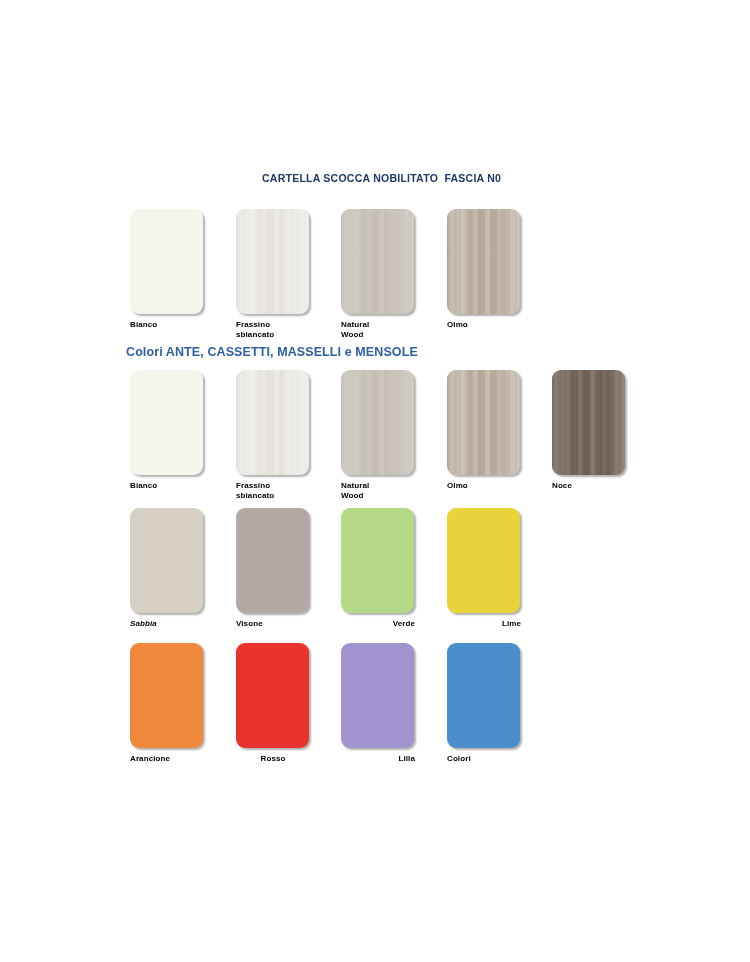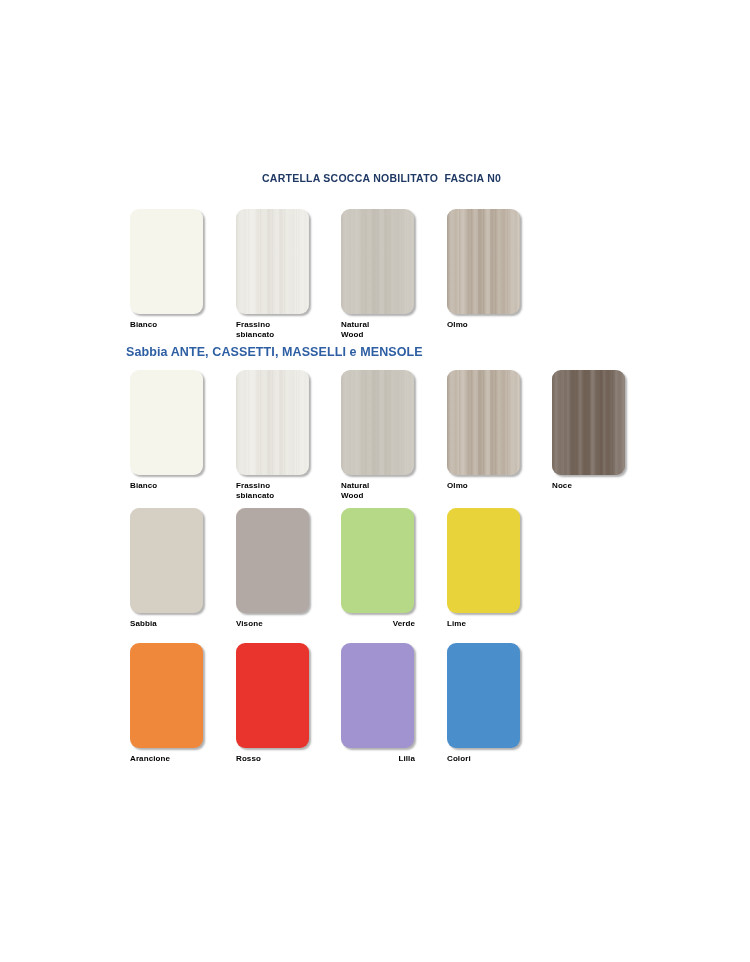--- a/index.html
+++ b/index.html
@@ -96,21 +96,21 @@
     white-space: pre-line;
   }
 </style>
 </head>
 <body>
 
 <div id="page">
 
   <div class="title-main">CARTELLA SCOCCA NOBILITATO  FASCIA N0</div>
 
-  <div class="title-section">Sabbia ANTE, CASSETTI, MASSELLI e MENSOLE</div>
+  <div class="title-section">Colori ANTE, CASSETTI, MASSELLI e MENSOLE</div>
 
   <div class="swatch-row row-1">
       <div class="swatch-cell col-0">
         <div class="swatch-chip" style="background: rgb(246, 245, 236);">
           <div class="grain"></div>
         </div>
         <div class="swatch-label" style="color: rgb(0, 0, 0);">Bianco</div>
       </div>
       <div class="swatch-cell col-1">
         <div class="swatch-chip" style="background: rgb(239, 238, 232);">
@@ -165,53 +165,53 @@
           <div class="grain" style="background-image: repeating-linear-gradient(90deg, rgba(90, 70, 50, 0.13) 0px, rgba(90, 70, 50, 0) 2px, rgba(255, 255, 255, 0.118) 4px, rgba(255, 255, 255, 0) 7px, rgba(90, 70, 50, 0.08) 9px, rgba(90, 70, 50, 0) 12px), repeating-linear-gradient(90deg, rgba(90, 70, 50, 0.09) 0px, rgba(90, 70, 50, 0) 5px, rgba(255, 255, 255, 0.11) 11px, rgba(255, 255, 255, 0) 19px, rgba(90, 70, 50, 0.07) 23px, rgba(90, 70, 50, 0) 31px), repeating-linear-gradient(90deg, rgba(90, 70, 50, 0.125) 0px, rgba(90, 70, 50, 0) 13px, rgba(255, 255, 255, 0.063) 27px, rgba(255, 255, 255, 0) 43px), linear-gradient(90deg, rgba(255, 255, 255, 0.18) 0%, rgba(0, 0, 0, 0) 22%, rgba(90, 70, 50, 0.1) 48%, rgba(0, 0, 0, 0) 70%, rgba(255, 255, 255, 0.14) 100%);"></div>
         </div>
         <div class="swatch-label" style="color: rgb(0, 0, 0);">Noce</div>
       </div>
     </div>
   <div class="swatch-row row-3">
       <div class="swatch-cell col-0">
         <div class="swatch-chip" style="background: rgb(214, 207, 196);">
           <div class="grain"></div>
         </div>
-        <div class="swatch-label" style="color: rgb(0, 0, 0);">Sabbia</div>
+        <div class="swatch-label" style="color: rgb(0, 0, 0); font-style: italic;">Sabbia</div>
       </div>
       <div class="swatch-cell col-1">
         <div class="swatch-chip" style="background: rgb(179, 169, 164);">
           <div class="grain"></div>
         </div>
         <div class="swatch-label" style="color: rgb(0, 0, 0);">Visone</div>
       </div>
       <div class="swatch-cell col-2">
         <div class="swatch-chip" style="background: rgb(181, 217, 134);">
           <div class="grain"></div>
         </div>
         <div class="swatch-label" style="color: rgb(0, 0, 0); text-align: right;">Verde</div>
       </div>
       <div class="swatch-cell col-3">
         <div class="swatch-chip" style="background: rgb(232, 212, 58);">
           <div class="grain"></div>
         </div>
-        <div class="swatch-label" style="color: rgb(0, 0, 0);">Lime</div>
+        <div class="swatch-label" style="color: rgb(0, 0, 0); text-align: right;">Lime</div>
       </div>
     </div>
   <div class="swatch-row row-4">
       <div class="swatch-cell col-0">
         <div class="swatch-chip" style="background: rgb(240, 136, 60);">
           <div class="grain"></div>
         </div>
         <div class="swatch-label" style="color: rgb(0, 0, 0);">Arancione</div>
       </div>
       <div class="swatch-cell col-1">
         <div class="swatch-chip" style="background: rgb(232, 52, 44);">
           <div class="grain"></div>
         </div>
-        <div class="swatch-label" style="color: rgb(0, 0, 0);">Rosso</div>
+        <div class="swatch-label" style="color: rgb(0, 0, 0); text-align: center;">Rosso</div>
       </div>
       <div class="swatch-cell col-2">
         <div class="swatch-chip" style="background: rgb(161, 147, 207);">
           <div class="grain"></div>
         </div>
         <div class="swatch-label" style="color: rgb(0, 0, 0); text-align: right;">Lilla</div>
       </div>
       <div class="swatch-cell col-3">
         <div class="swatch-chip" style="background: rgb(74, 143, 203);">
           <div class="grain"></div>

